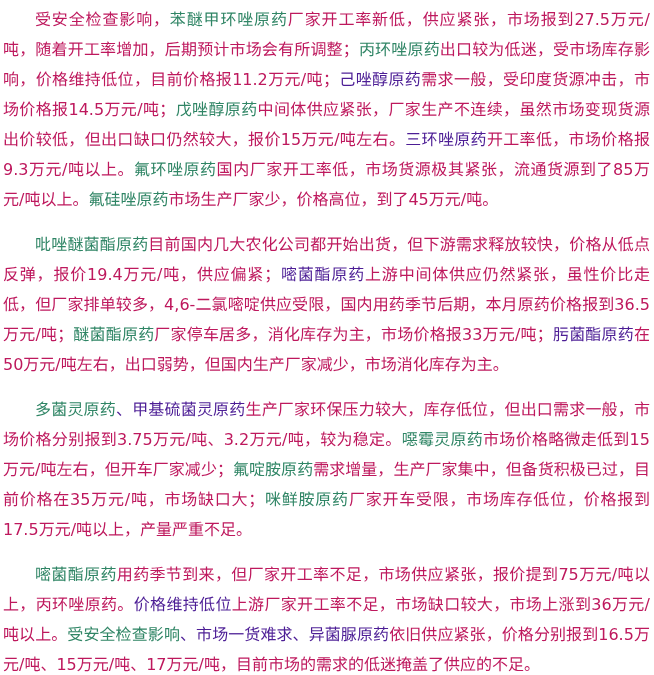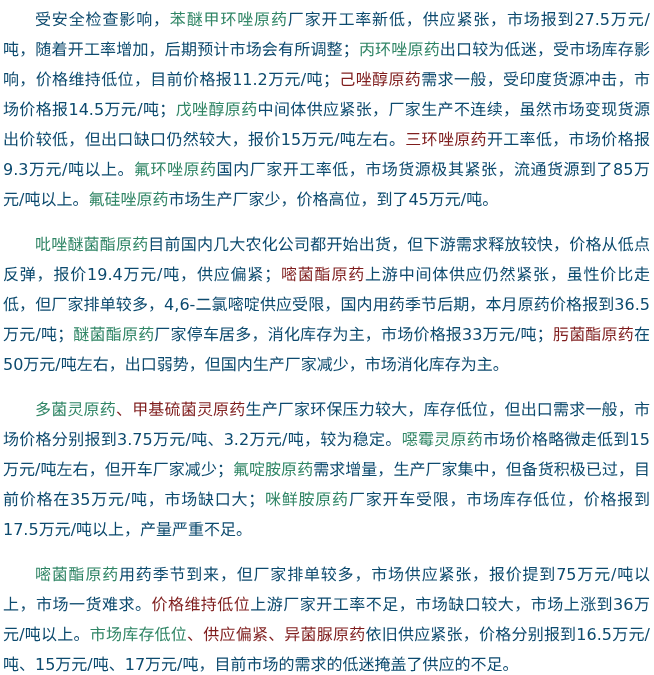--- a/index.html
+++ b/index.html
@@ -14,27 +14,27 @@
     padding: 5px 4px 0 3px;
     font-size: 16px;
     line-height: 30px;
     color: #404040;
     text-align: justify;
   }
   .article p {
     margin: 0 0 15px 0;
     text-indent: 2em;
   }
-  .seg-t  { color: #0c4a6e; }
+  .seg-t  { color: #be185d; }
   .seg-g  { color: #2f8565; }
-  .seg-gl { color: #7f1d1d; }
+  .seg-gl { color: #4c1d95; }
 </style>
 </head>
 <body>
 
 <div class="page">
   <div class="article" id="article-body">
       <p><span class="seg-t">受安全检查影响，</span><span class="seg-g">苯醚甲环唑原药</span><span class="seg-t">厂家开工率新低，供应紧张，市场报到27.5万元/吨，随着开工率增加，后期预计市场会有所调整；</span><span class="seg-g">丙环唑原药</span><span class="seg-t">出口较为低迷，受市场库存影响，价格维持低位，目前价格报11.2万元/吨；</span><span class="seg-gl">己唑醇原药</span><span class="seg-t">需求一般，受印度货源冲击，市场价格报14.5万元/吨；</span><span class="seg-g">戊唑醇原药</span><span class="seg-t">中间体供应紧张，厂家生产不连续，虽然市场变现货源出价较低，但出口缺口仍然较大，报价15万元/吨左右。</span><span class="seg-gl">三环唑原药</span><span class="seg-t">开工率低，市场价格报9.3万元/吨以上。</span><span class="seg-g">氟环唑原药</span><span class="seg-t">国内厂家开工率低，市场货源极其紧张，流通货源到了85万元/吨以上。</span><span class="seg-g">氟硅唑原药</span><span class="seg-t">市场生产厂家少，价格高位，到了45万元/吨。</span></p>
       <p><span class="seg-g">吡唑醚菌酯原药</span><span class="seg-t">目前国内几大农化公司都开始出货，但下游需求释放较快，价格从低点反弹，报价19.4万元/吨，供应偏紧；</span><span class="seg-gl">嘧菌酯原药</span><span class="seg-t">上游中间体供应仍然紧张，虽性价比走低，但厂家排单较多，4,6-二氯嘧啶供应受限，国内用药季节后期，本月原药价格报到36.5万元/吨；</span><span class="seg-g">醚菌酯原药</span><span class="seg-t">厂家停车居多，消化库存为主，市场价格报33万元/吨；</span><span class="seg-gl">肟菌酯原药</span><span class="seg-t">在50万元/吨左右，出口弱势，但国内生产厂家减少，市场消化库存为主。</span></p>
       <p><span class="seg-g">多菌灵原药</span><span class="seg-gl">、甲基硫菌灵原药</span><span class="seg-t">生产厂家环保压力较大，库存低位，但出口需求一般，市场价格分别报到3.75万元/吨、3.2万元/吨，较为稳定。</span><span class="seg-g">噁霉灵原药</span><span class="seg-t">市场价格略微走低到15万元/吨左右，但开车厂家减少；</span><span class="seg-g">氟啶胺原药</span><span class="seg-t">需求增量，生产厂家集中，但备货积极已过，目前价格在35万元/吨，市场缺口大；</span><span class="seg-g">咪鲜胺原药</span><span class="seg-t">厂家开车受限，市场库存低位，价格报到17.5万元/吨以上，产量严重不足。</span></p>
-      <p><span class="seg-g">嘧菌酯原药</span><span class="seg-t">用药季节到来，但厂家排单较多，市场供应紧张，报价提到75万元/吨以上，市场一货难求。</span><span class="seg-gl">价格维持低位</span><span class="seg-t">上游厂家开工率不足，市场缺口较大，市场上涨到36万元/吨以上。</span><span class="seg-g">市场库存低位</span><span class="seg-gl">、供应偏紧、异菌脲原药</span><span class="seg-t">依旧供应紧张，价格分别报到16.5万元/吨、15万元/吨、17万元/吨，目前市场的需求的低迷掩盖了供应的不足。</span></p>
+      <p><span class="seg-g">嘧菌酯原药</span><span class="seg-t">用药季节到来，但厂家开工率不足，市场供应紧张，报价提到75万元/吨以上，丙环唑原药。</span><span class="seg-gl">价格维持低位</span><span class="seg-t">上游厂家开工率不足，市场缺口较大，市场上涨到36万元/吨以上。</span><span class="seg-g">受安全检查影响</span><span class="seg-gl">、市场一货难求、异菌脲原药</span><span class="seg-t">依旧供应紧张，价格分别报到16.5万元/吨、15万元/吨、17万元/吨，目前市场的需求的低迷掩盖了供应的不足。</span></p>
     </div>
 </div>
 
 </body></html>

